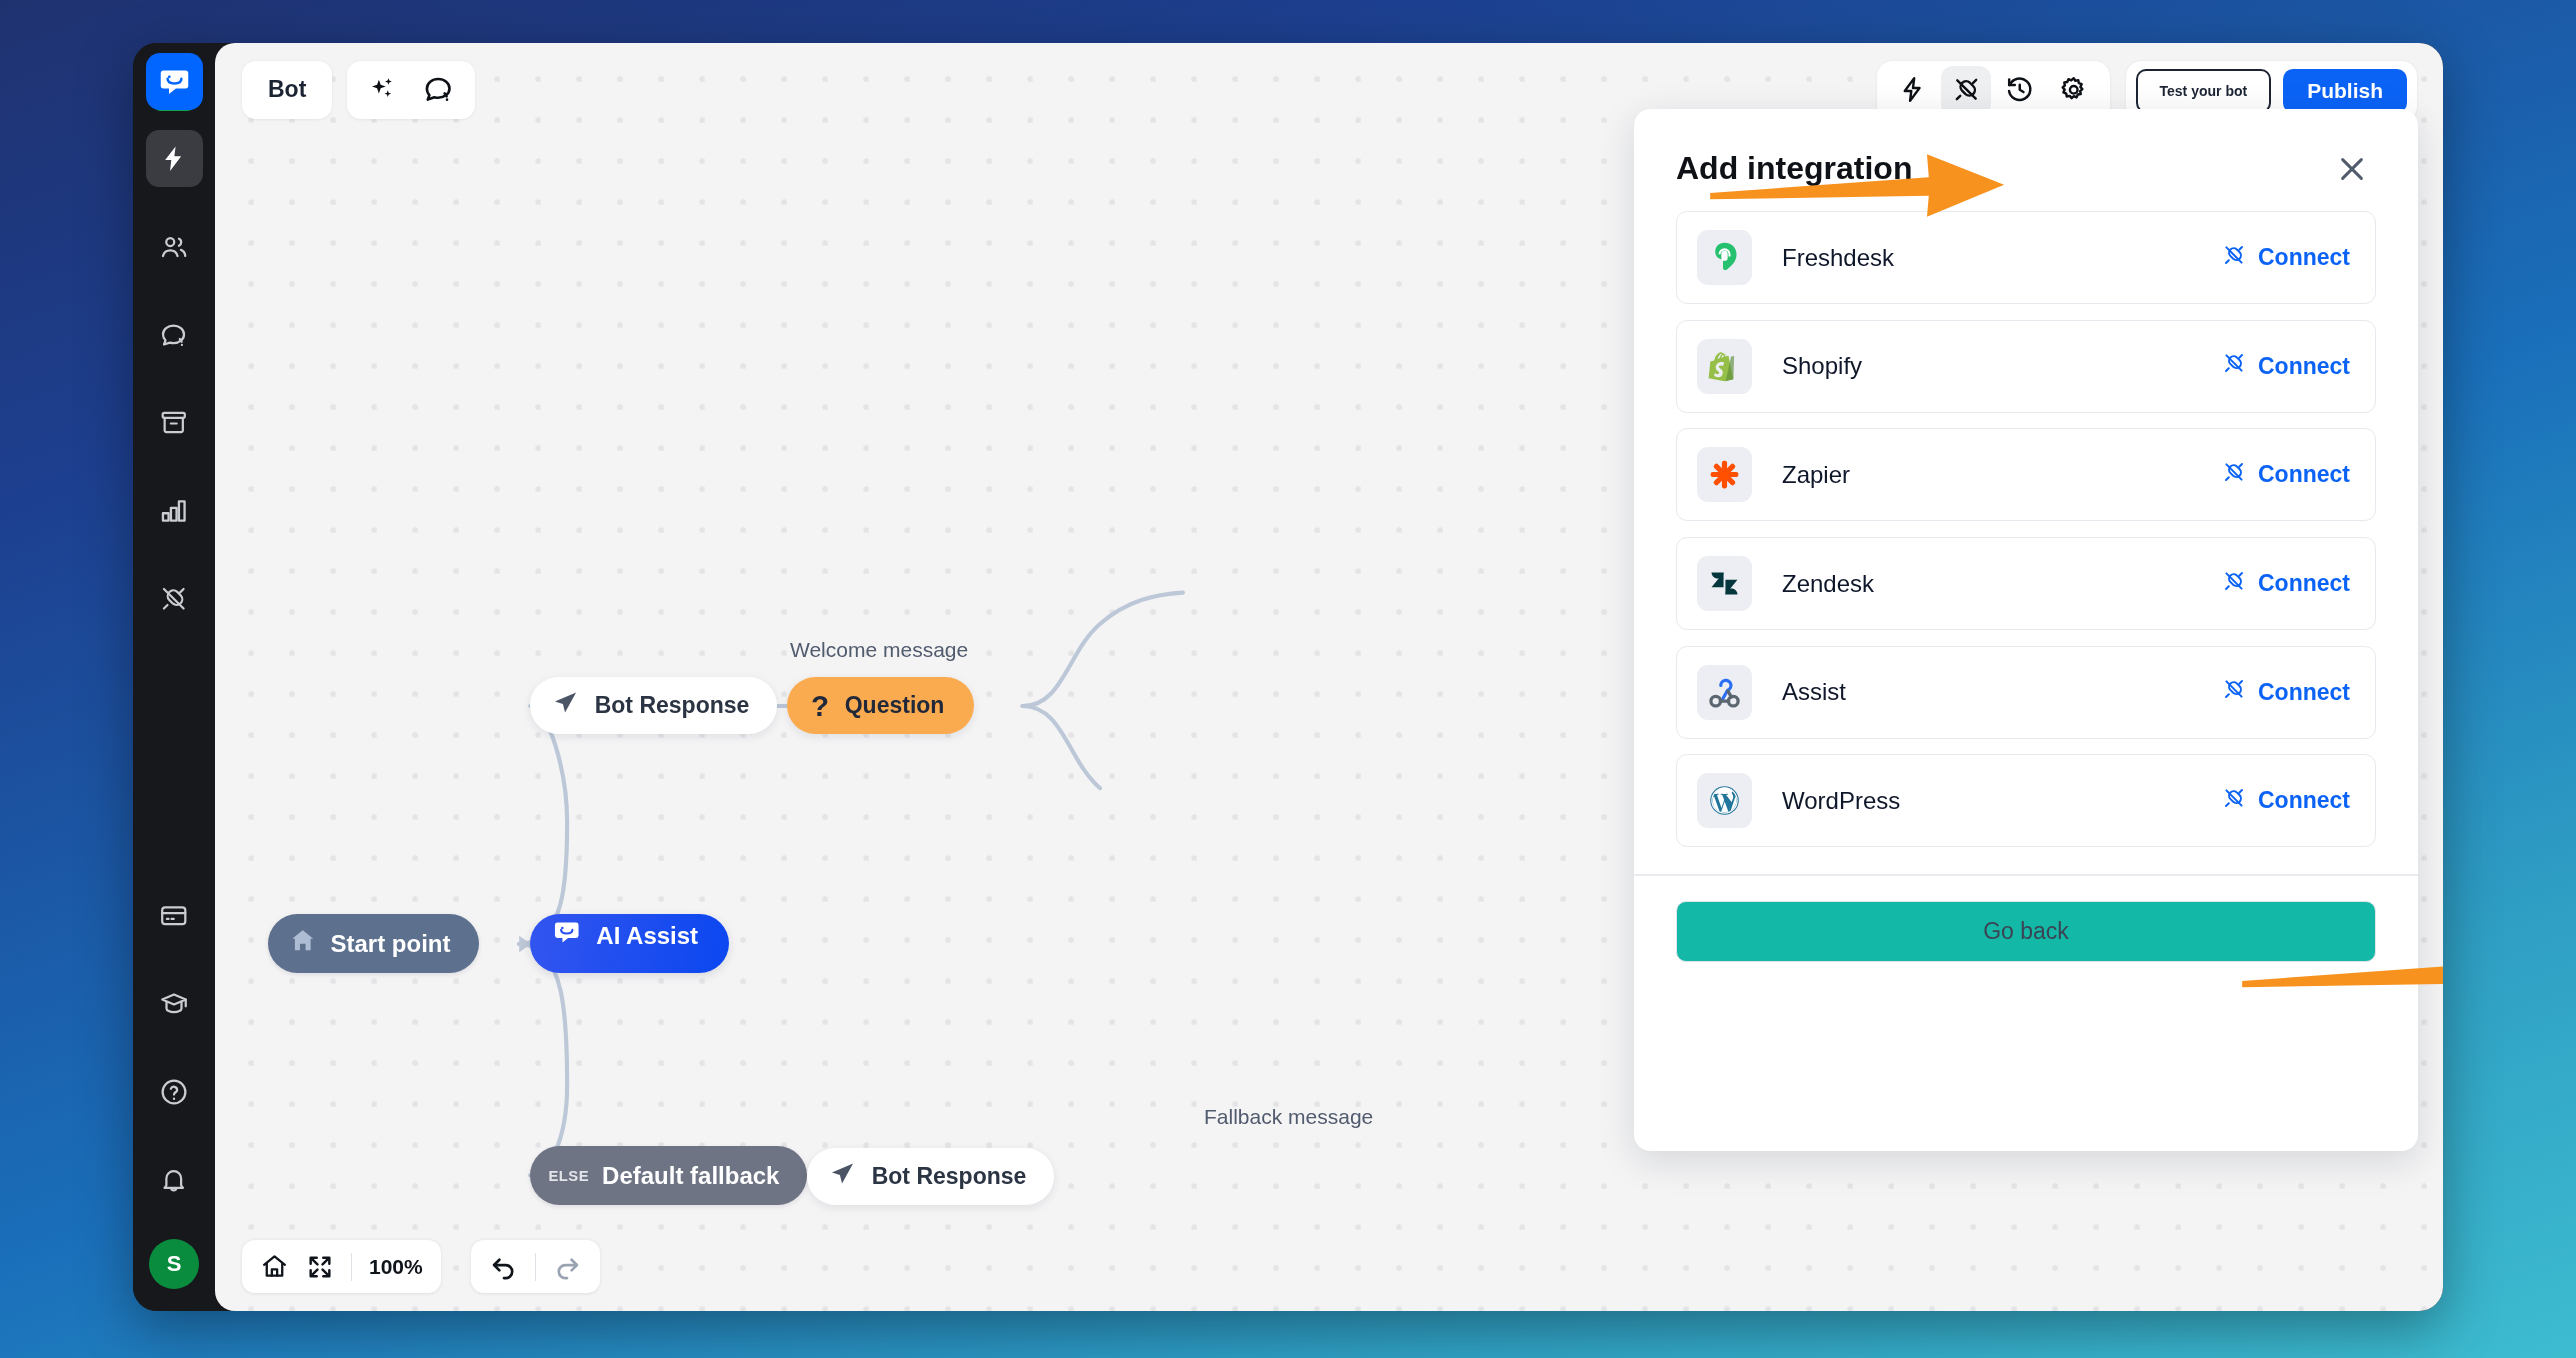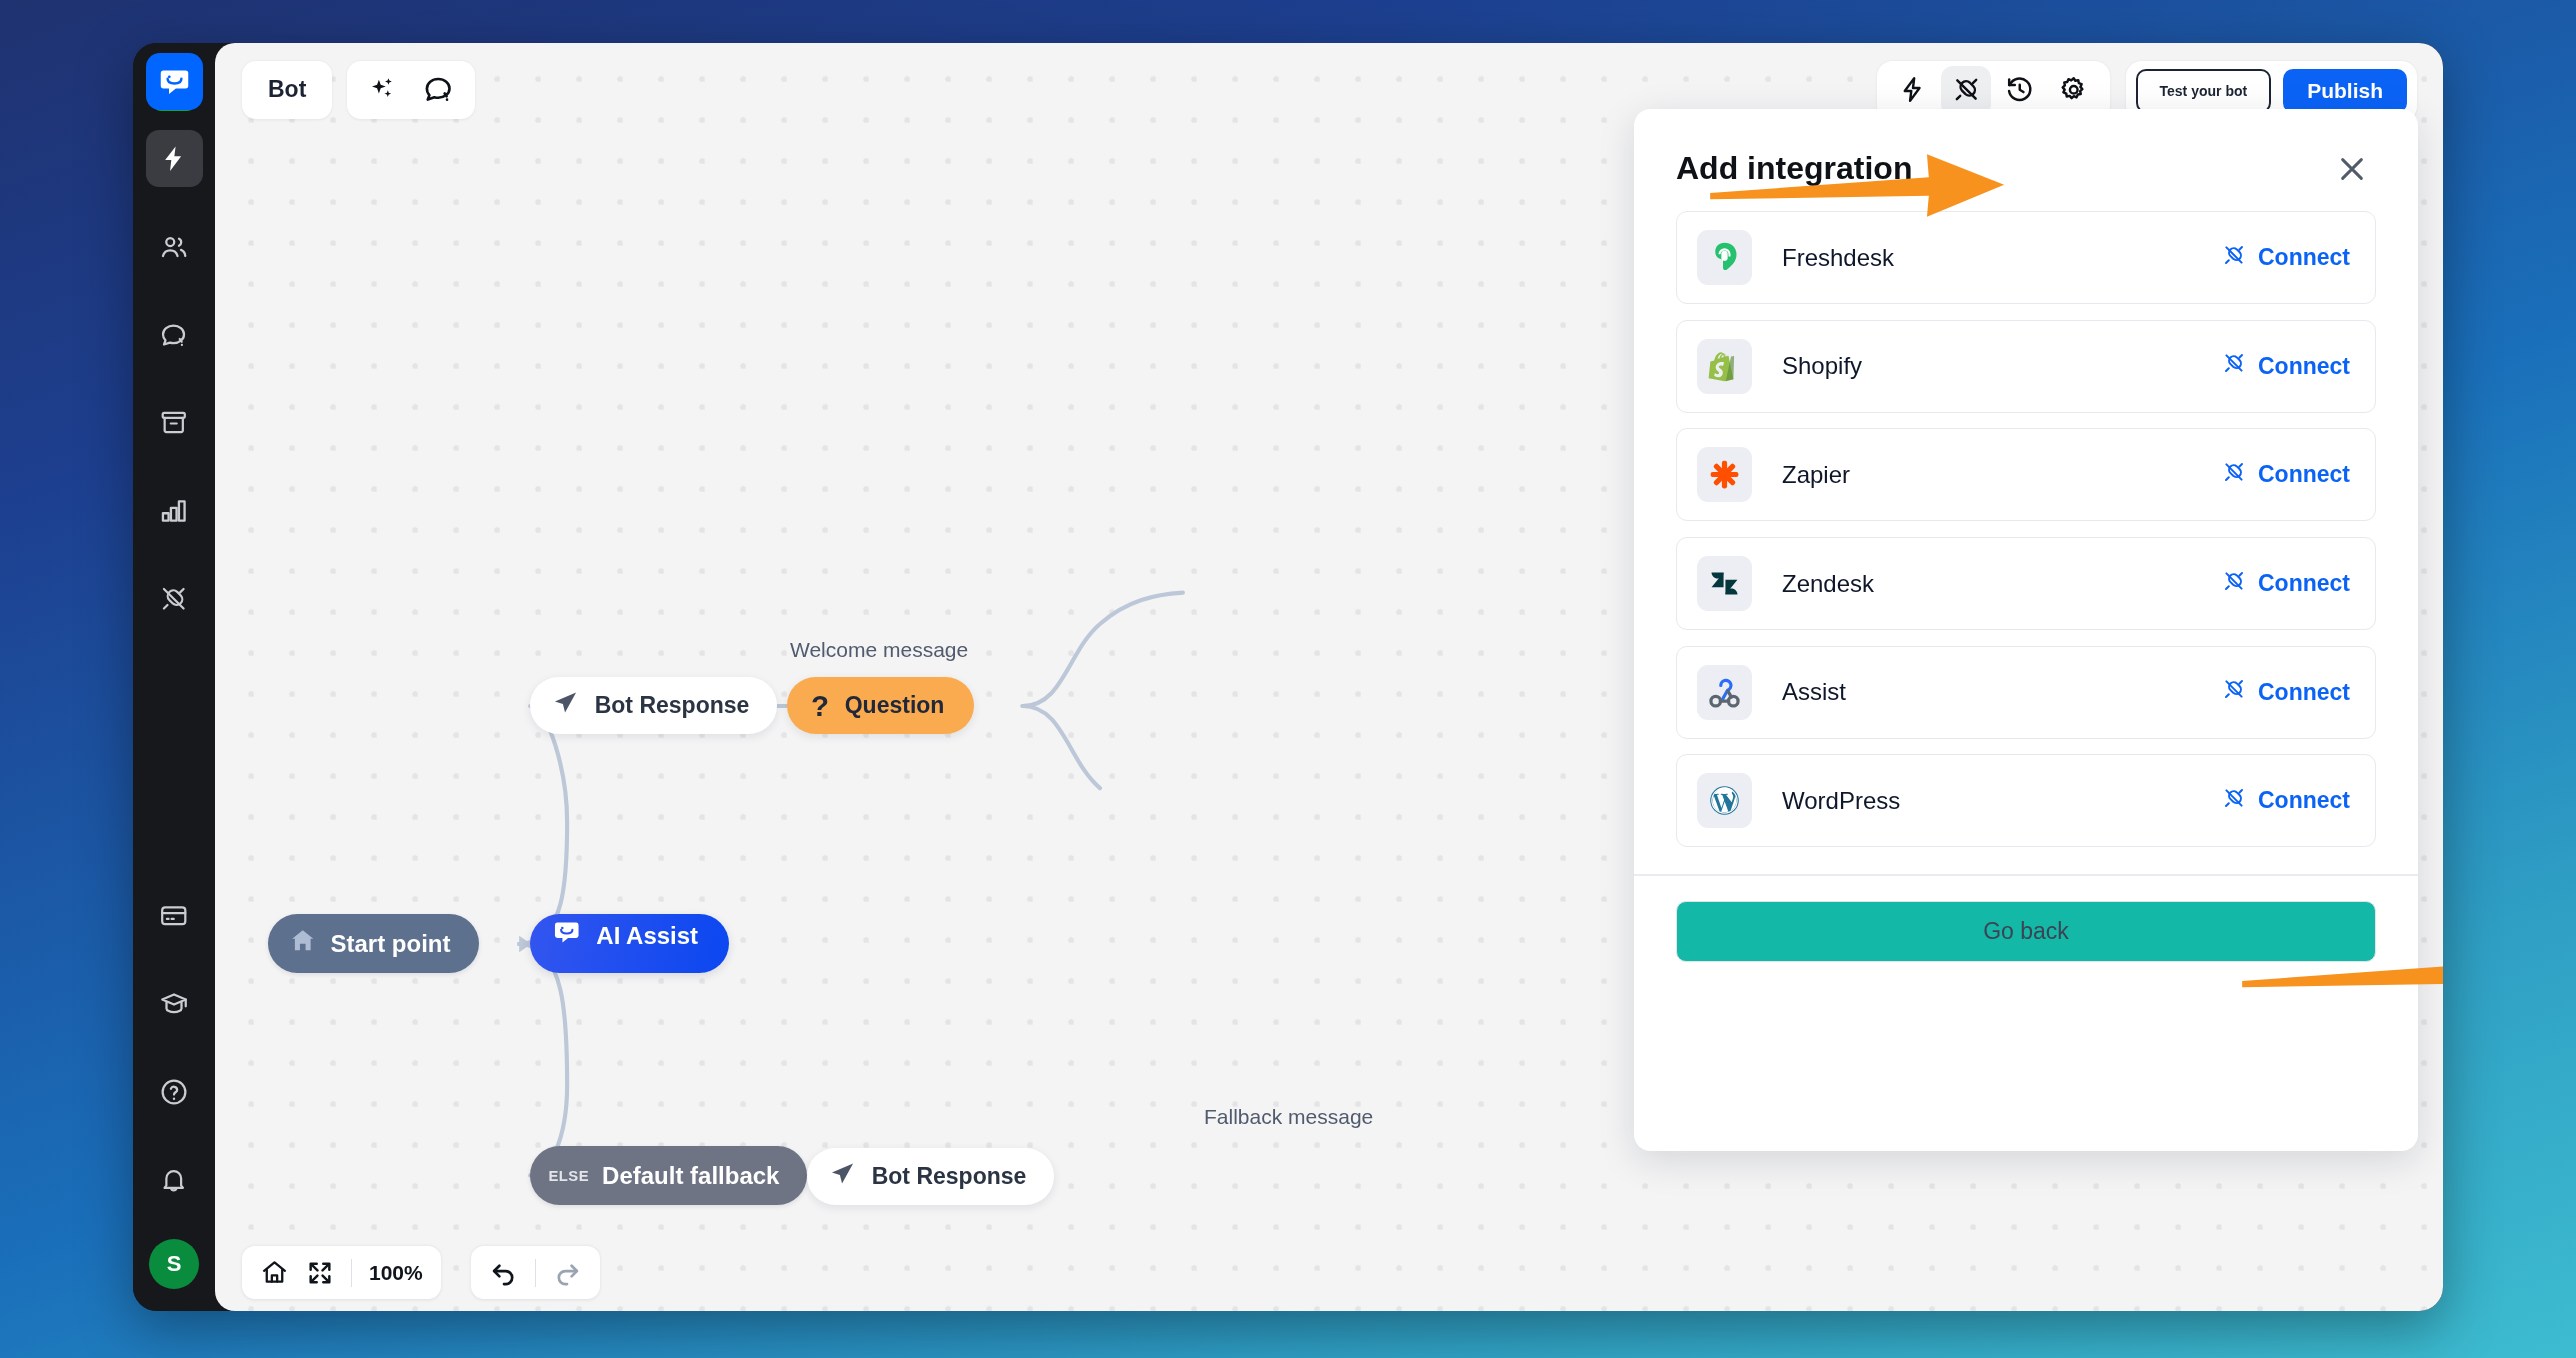--- a/index.html
+++ b/index.html
@@ -175,21 +175,21 @@
   #n-botresp2 {
     left: 592px; top: 1105px; height: 57px; padding: 0 28px 0 22px; gap: 15.7px;
     background: #fff; color: #2b3443; font-size: 23px; font-weight: 600;
     box-shadow: 0 2.8px 9.2px rgba(16,24,40,.09);
   }
   .else-badge { font-size: 14.8px; font-weight: 700; letter-spacing: 0.5px; color: #e3e5ea; }
   #lbl-welcome { left: 575px; top: 595px; }
   #lbl-fallback { left: 989px; top: 1062px; }
 
   
-  #bottom-controls { position: absolute; left: 27px; bottom: 12px; display: flex; gap: 29.5px; z-index: 20; }
+  #bottom-controls { position: absolute; left: 27px; bottom: 18px; display: flex; gap: 29.5px; z-index: 20; }
   .ctl-group {
     background: #fff; border-radius: 13px; height: 53px;
     display: flex; align-items: center; padding: 0 18.4px; gap: 16.6px;
     box-shadow: 0 0.9px 3.7px rgba(16,24,40,.09);
   }
   .ctl-btn { display: flex; align-items: center; justify-content: center; color: #10141b; }
   .ctl-sep { width: 1.8px; height: 28px; background: #dfe1e6; }
   #zoom-level { font-size: 21px; font-weight: 600; color: #10141b; }
   .ctl-btn.dim { color: #9aa3b2; }
 

